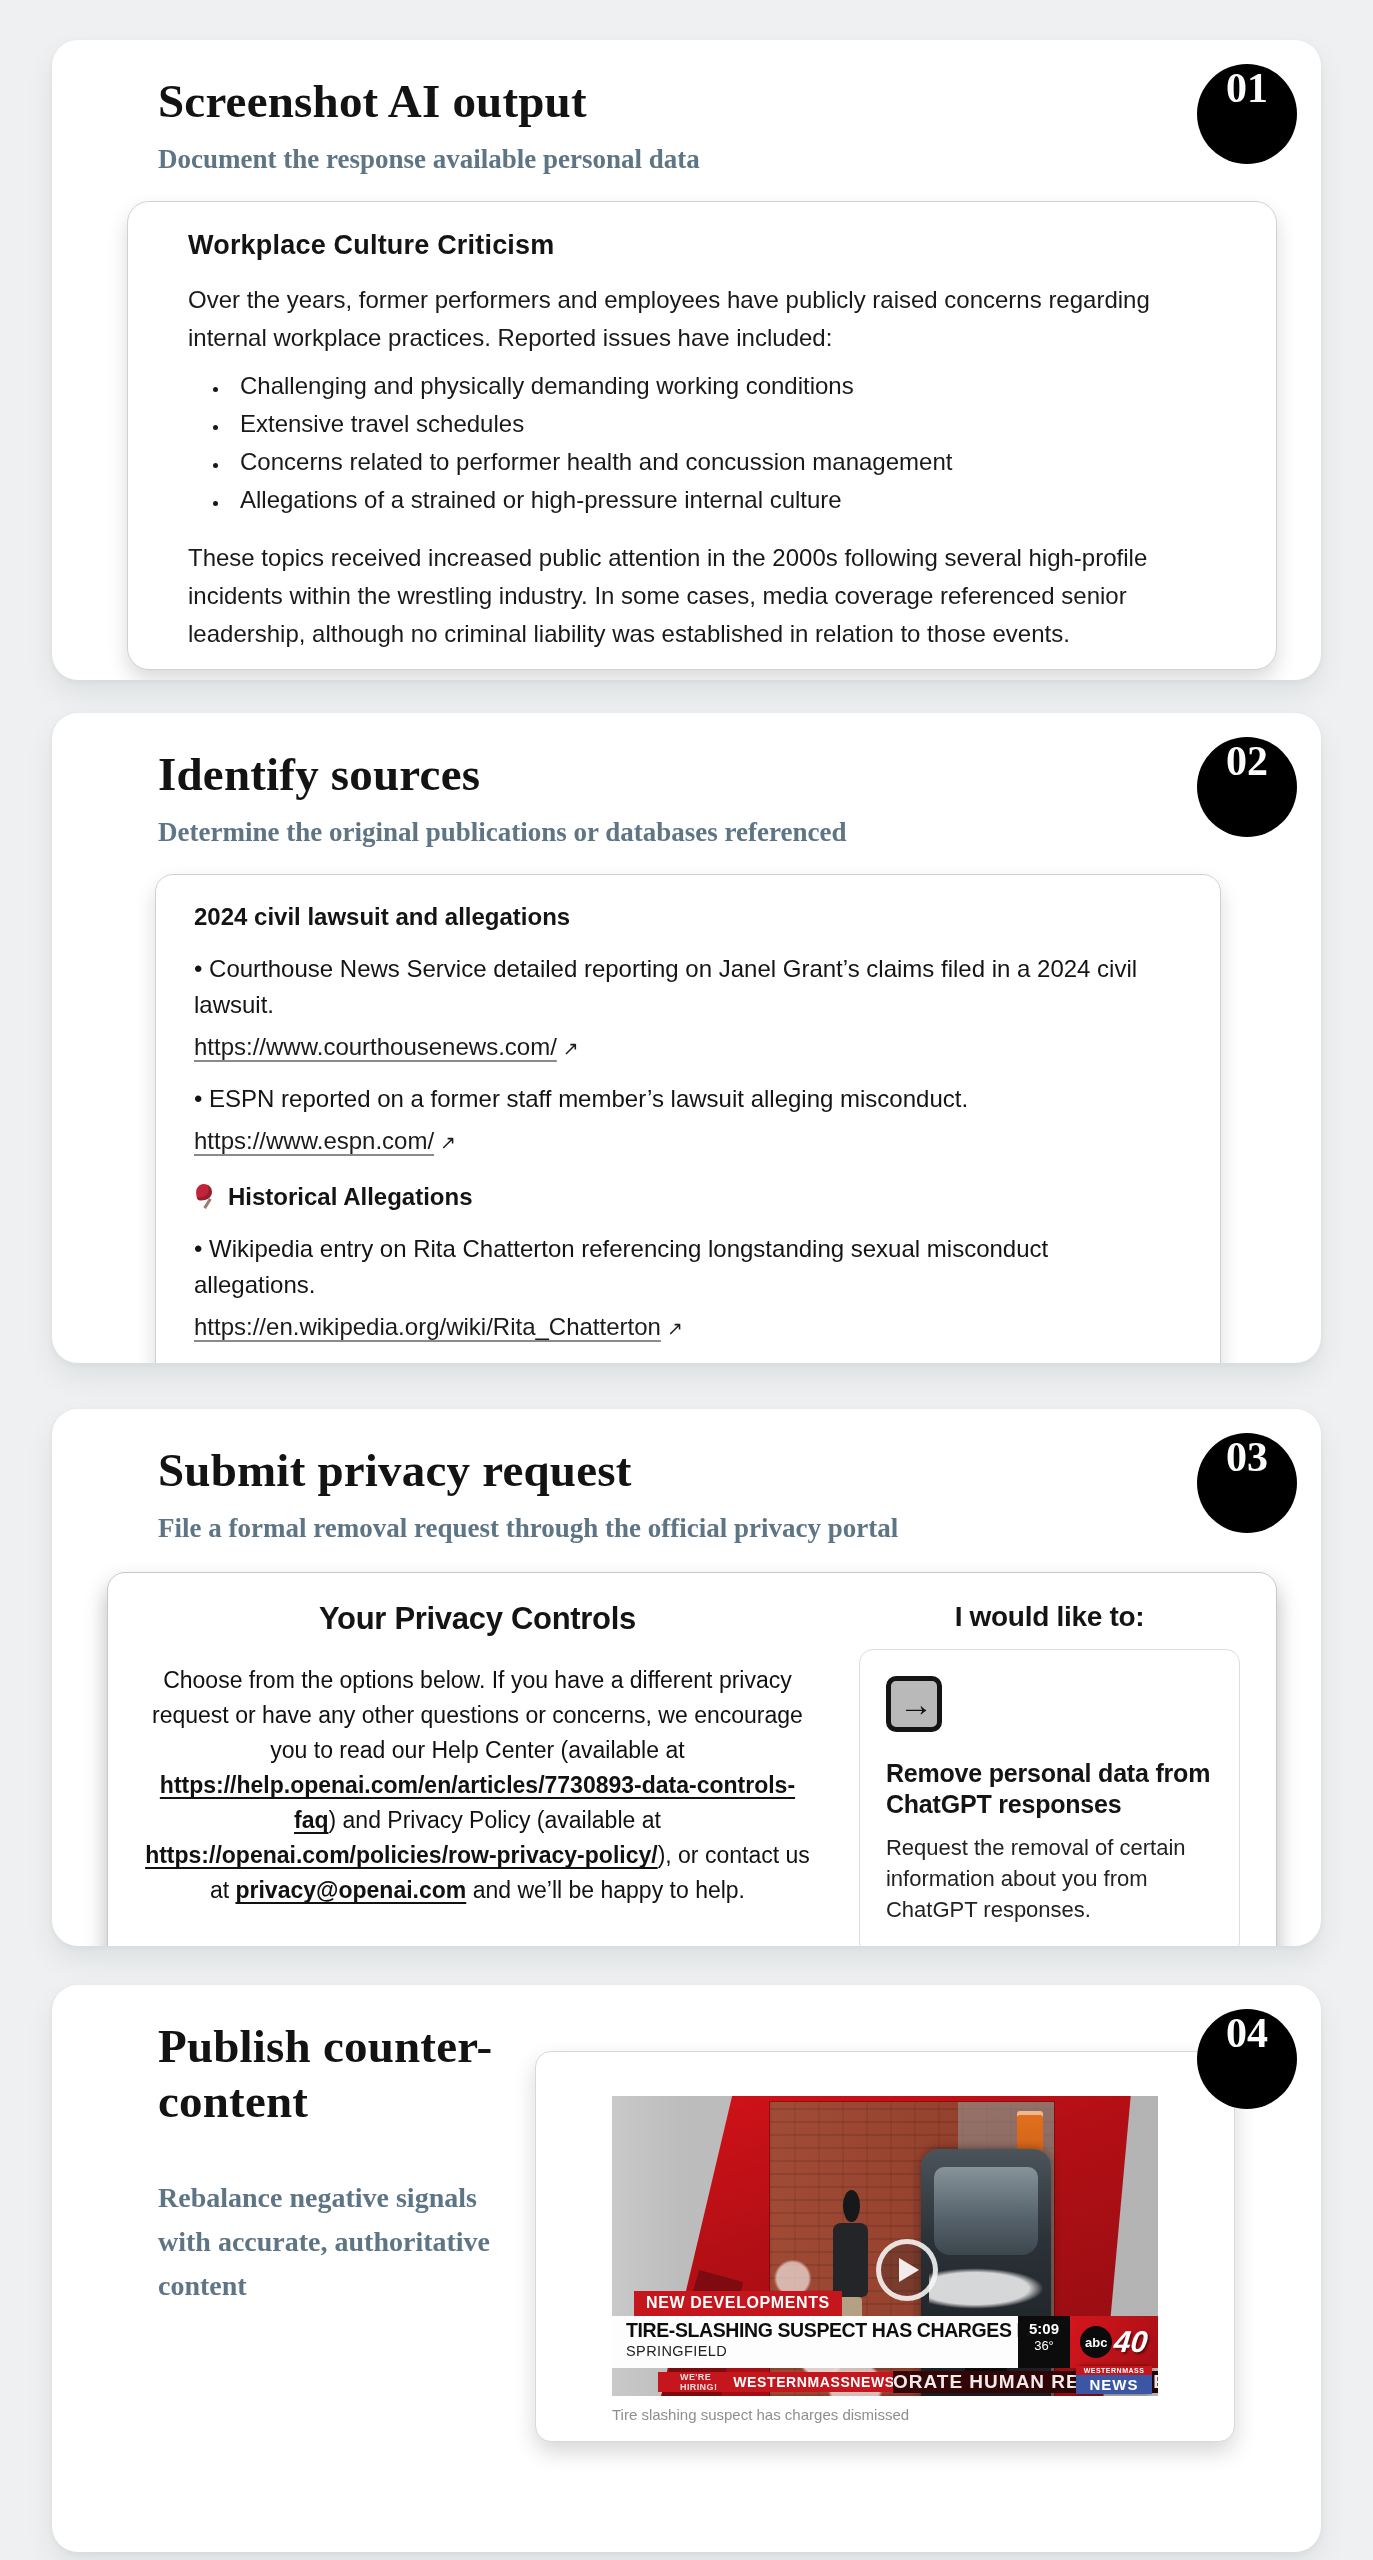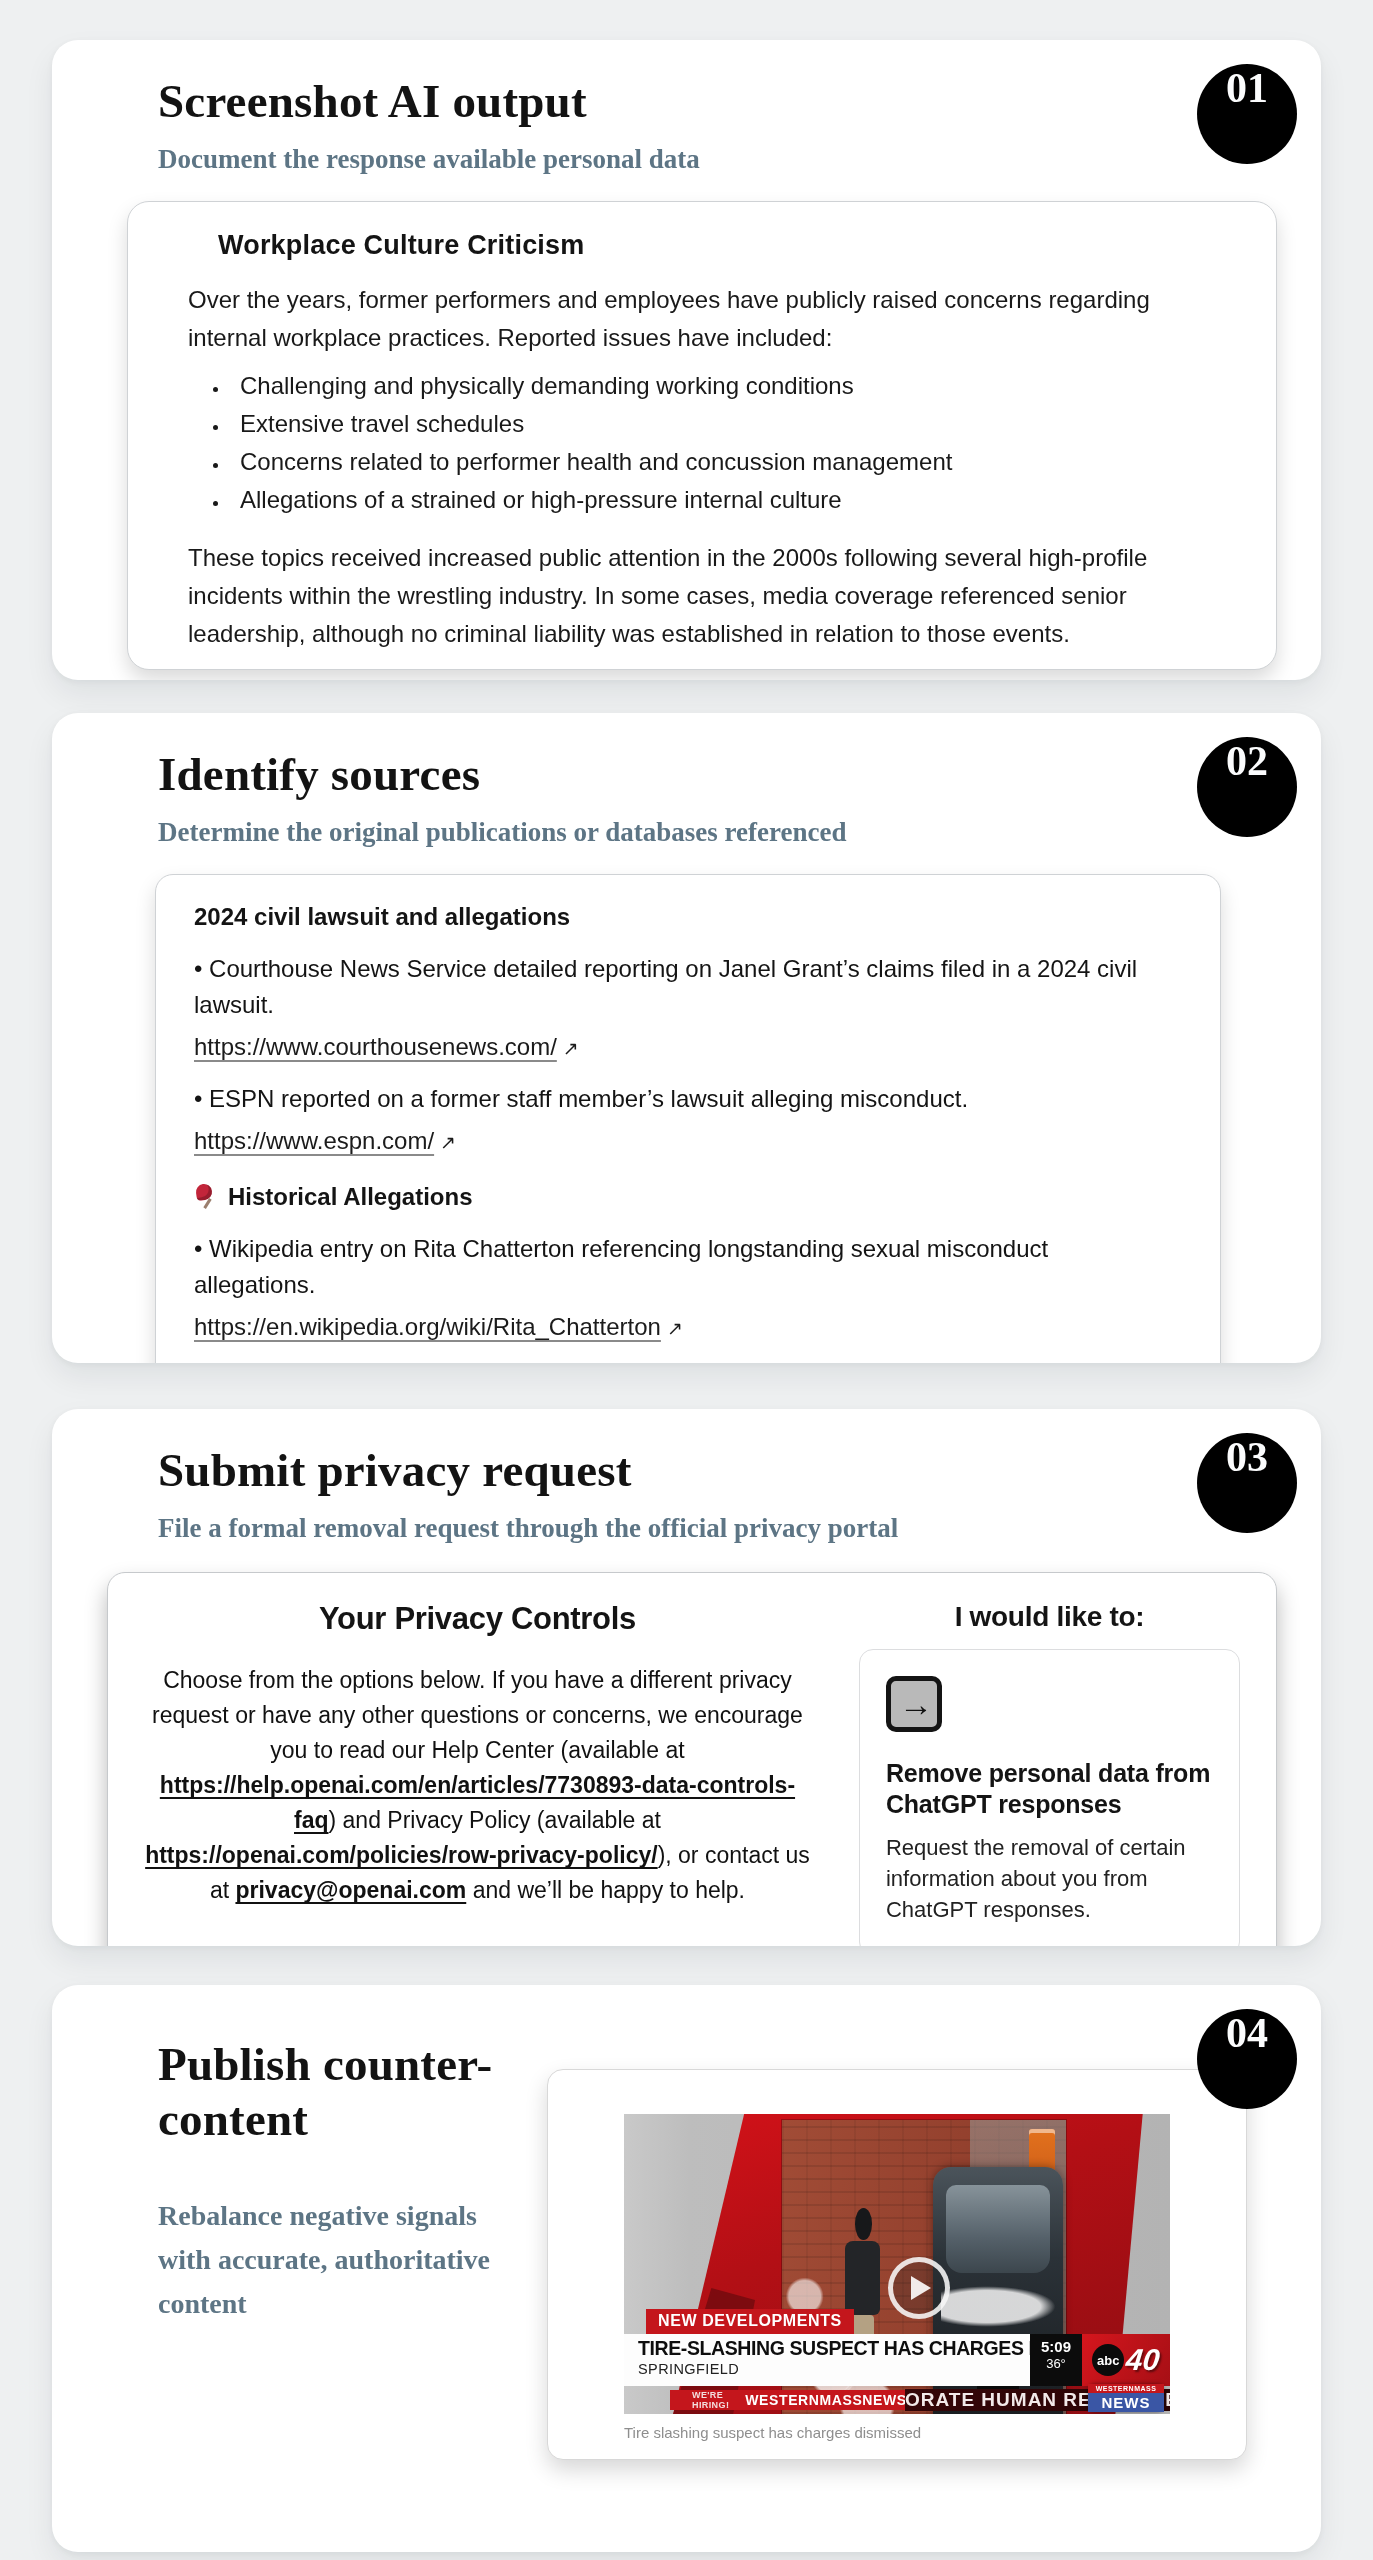--- a/index.html
+++ b/index.html
@@ -35,21 +35,21 @@
   }
 
   
   .panel {
     background:#fff; border:1.5px solid #cfd2d5; border-radius:22px;
     box-shadow:0 10px 20px rgba(0,0,0,.15);
   }
 
   
   .panel.p1 { margin-top:22px; padding:28px 48px 16px 60px; }
-  .p1-heading { font-size:27px; font-weight:700; margin-left:30px; letter-spacing:.2px; }
+  .p1-heading { font-size:27px; font-weight:700; letter-spacing:.2px; }
   .p1-text { font-size:24px; line-height:38px; margin-top:20px; color:#191919; }
   .p1-list { margin:10px 0 0 0; padding-left:42px; }
   .p1-list li { font-size:24px; line-height:38px; color:#191919; padding-left:10px; }
   .p1-list li::marker { font-size:18px; }
 
   
   .panel.p2 { margin:22px 56px 0 28px; padding:28px 46px 24px 38px; border-radius:18px; }
   .p2-heading { font-size:24px; font-weight:700; }
   .source-item { margin-top:20px; }
   .src-text { font-size:24px; line-height:36px; }
@@ -74,21 +74,21 @@
   .p3-side-heading { text-align:center; font-size:28px; font-weight:700; letter-spacing:-.3px; }
   .option-card { margin-top:16px; border:1.5px solid #dcdddf; border-radius:14px; padding:26px 26px 30px 26px;
                  background:#fff; cursor:pointer; }
   .export-icon { width:56px; height:56px; border:5px solid #141414; border-radius:10px; background:#b9b9b9;
                  display:flex; align-items:center; justify-content:center; }
   .export-icon span { font-size:34px; font-weight:700; color:#111; line-height:1; transform:translateX(2px); }
   .option-title { margin-top:26px; font-size:25px; line-height:31px; font-weight:700; letter-spacing:-.2px; }
   .option-desc { margin-top:12px; font-size:22px; line-height:31px; color:#222; }
 
   
-  .c4-flex { display:flex; gap:20px;margin-top:18px; }
+  .c4-flex { display:flex; gap:8px; }
   .c4-left { width:400px; flex:none; }
   .c4-left .step-subtitle { margin-top:46px; font-size:28px; line-height:44px; }
   .news-card {
     flex:none; width:700px; margin-top:32px; background:#fff;
     border:1.5px solid #d8d8d8; border-radius:16px;
     box-shadow:0 10px 22px rgba(0,0,0,.16);
     padding:26px 76px 18px 76px; position:relative; z-index:2;
   }
   .news-headline { font-size:26px; line-height:34px; font-weight:700; color:#1c1c1c; letter-spacing:-.2px; }
 

